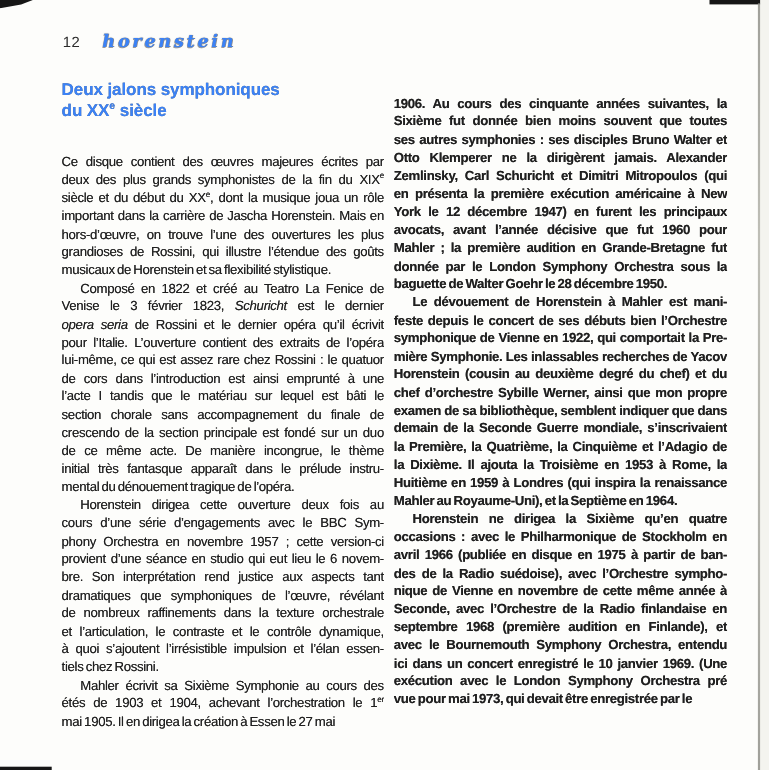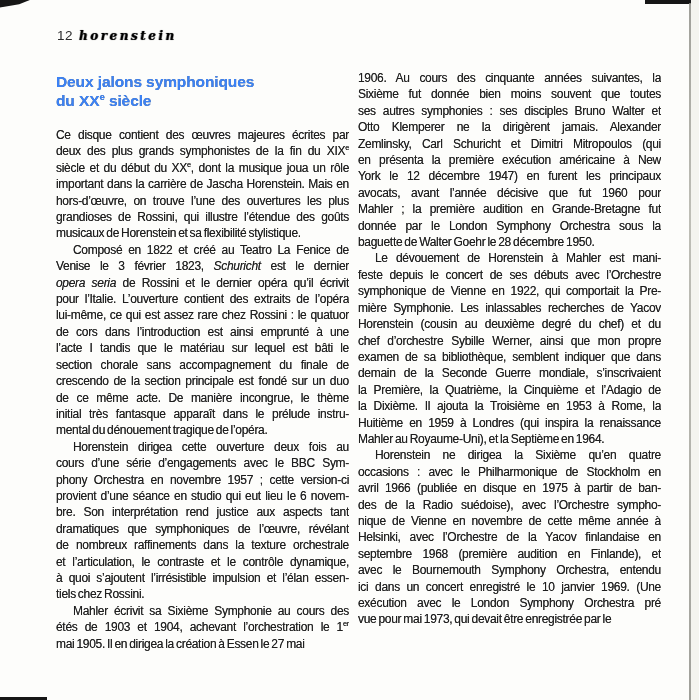--- a/index.html
+++ b/index.html
@@ -8,47 +8,47 @@
     position:relative; overflow:hidden;
     background:var(--page,#fdfdfb);
     font-family:"Liberation Sans", sans-serif;
     color:var(--text,#1f1f1f);
   }
   .page { position:absolute; inset:0; background:var(--page,#fdfdfb); }
 
   
   .pagehead {
     position:absolute; left:57px; top:28px;
-    display:flex; align-items:baseline; gap:6px;
+    display:flex; align-items:baseline; gap:20px;
   }
   .pagenum { font-size:13.5px; color:#2b2b2b; letter-spacing:0.5px; }
   .script-title {
     font-family:"DejaVu Serif", serif;
     font-style:italic; font-weight:bold;
-    font-size:12px; letter-spacing:2.5px; color:#000000;
+    font-size:16px; letter-spacing:2.5px; color:#3b82f6;
     text-shadow:0.6px 0 0 #8a8a8a, -0.6px 0.4px 0 #9a9a9a, 0 0 1px #777;
     filter:blur(0.25px);
   }
 
   
   .heading {
     position:absolute; left:56px; top:72px; width:295px;
     font-weight:bold; font-size:15.5px; line-height:19px;
     letter-spacing:-0.1px; color:#3b82f6;
     text-shadow:0 0 0.5px rgba(0,0,0,.6);
   }
   .heading sup { font-size:.62em; line-height:0; vertical-align:super; }
 
   
   .col {
     position:absolute; width:293px;
     text-shadow:0 0 0.6px rgba(35,35,35,.75);
   }
-  .col-left  { left:56px;  top:127px; width:293px; }
-  .col-right { left:358px; top:70px;  width:303px; }
+  .col-left  { left:56px;  top:139px; width:293px; }
+  .col-right { left:358px; top:86px;  width:303px;font-weight:bold; }
   .line {
     font-size:12px; line-height:16.4px;
     letter-spacing:-0.3px; word-spacing:-1px;
     white-space:nowrap; overflow:hidden;
     text-align:justify; text-align-last:justify; text-justify:inter-word;
   }
   .line.para-end { text-align-last:left; }
   .line.indent { text-indent:17px; }
   .line i { font-style:italic; }
   .line sup { font-size:.62em; line-height:0; vertical-align:super; }
@@ -127,37 +127,37 @@
       <div class="line">ses autres symphonies : ses disciples Bruno Walter et</div>
       <div class="line">Otto Klemperer ne la dirigèrent jamais. Alexander</div>
       <div class="line">Zemlinsky, Carl Schuricht et Dimitri Mitropoulos (qui</div>
       <div class="line">en présenta la première exécution américaine à New</div>
       <div class="line">York le 12 décembre 1947) en furent les principaux</div>
       <div class="line">avocats, avant l’année décisive que fut 1960 pour</div>
       <div class="line">Mahler ; la première audition en Grande-Bretagne fut</div>
       <div class="line">donnée par le London Symphony Orchestra sous la</div>
       <div class="line para-end">baguette de Walter Goehr le 28 décembre 1950.</div>
       <div class="line indent">Le dévouement de Horenstein à Mahler est mani-</div>
-      <div class="line">feste depuis le concert de ses débuts avec l’Orchestre</div>
+      <div class="line">feste depuis le concert de ses débuts bien l’Orchestre</div>
       <div class="line">symphonique de Vienne en 1922, qui comportait la Pre-</div>
       <div class="line">mière Symphonie. Les inlassables recherches de Yacov</div>
       <div class="line">Horenstein (cousin au deuxième degré du chef) et du</div>
       <div class="line">chef d’orchestre Sybille Werner, ainsi que mon propre</div>
       <div class="line">examen de sa bibliothèque, semblent indiquer que dans</div>
       <div class="line">demain de la Seconde Guerre mondiale, s’inscrivaient</div>
       <div class="line">la Première, la Quatrième, la Cinquième et l’Adagio de</div>
       <div class="line">la Dixième. Il ajouta la Troisième en 1953 à Rome, la</div>
       <div class="line">Huitième en 1959 à Londres (qui inspira la renaissance</div>
       <div class="line para-end">Mahler au Royaume-Uni), et la Septième en 1964.</div>
       <div class="line indent">Horenstein ne dirigea la Sixième qu’en quatre</div>
       <div class="line">occasions : avec le Philharmonique de Stockholm en</div>
       <div class="line">avril 1966 (publiée en disque en 1975 à partir de ban-</div>
       <div class="line">des de la Radio suédoise), avec l’Orchestre sympho-</div>
       <div class="line">nique de Vienne en novembre de cette même année à</div>
-      <div class="line">Helsinki, avec l’Orchestre de la Yacov finlandaise en</div>
+      <div class="line">Seconde, avec l’Orchestre de la Radio finlandaise en</div>
       <div class="line">septembre 1968 (première audition en Finlande), et</div>
       <div class="line">avec le Bournemouth Symphony Orchestra, entendu</div>
       <div class="line">ici dans un concert enregistré le 10 janvier 1969. (Une</div>
       <div class="line">exécution avec le London Symphony Orchestra pré</div>
       <div class="line para-end">vue pour mai 1973, qui devait être enregistrée par le</div>
     </div>
 
   <div class="artifact mark-top-left"></div>
   <div class="artifact strip-top-right"></div>
   <div class="artifact strip-bottom-left"></div>

